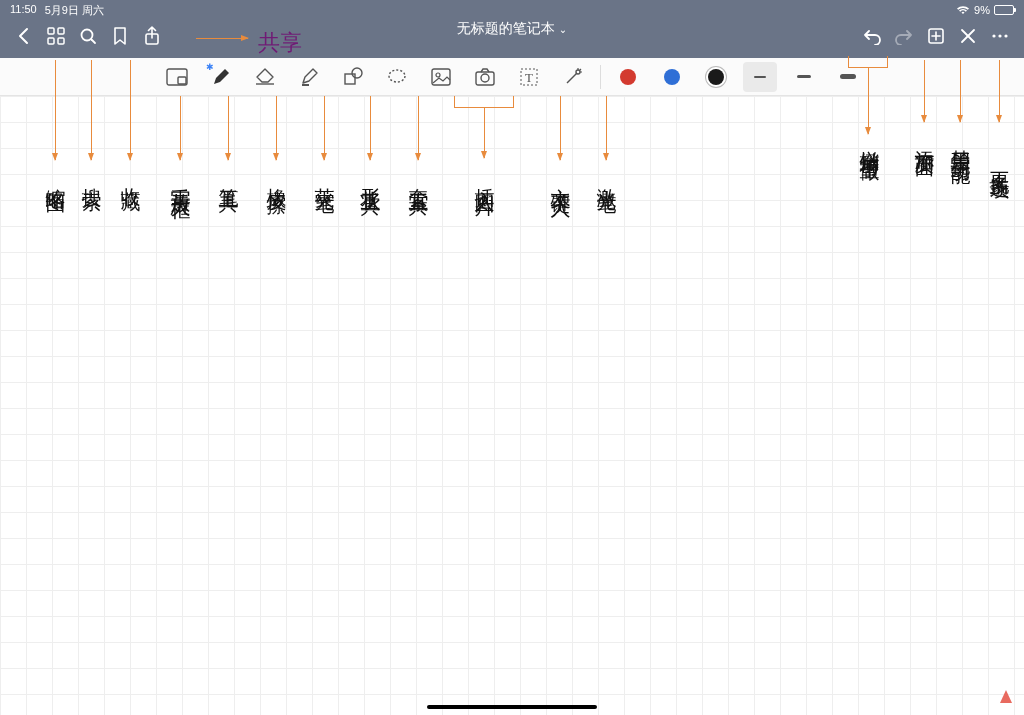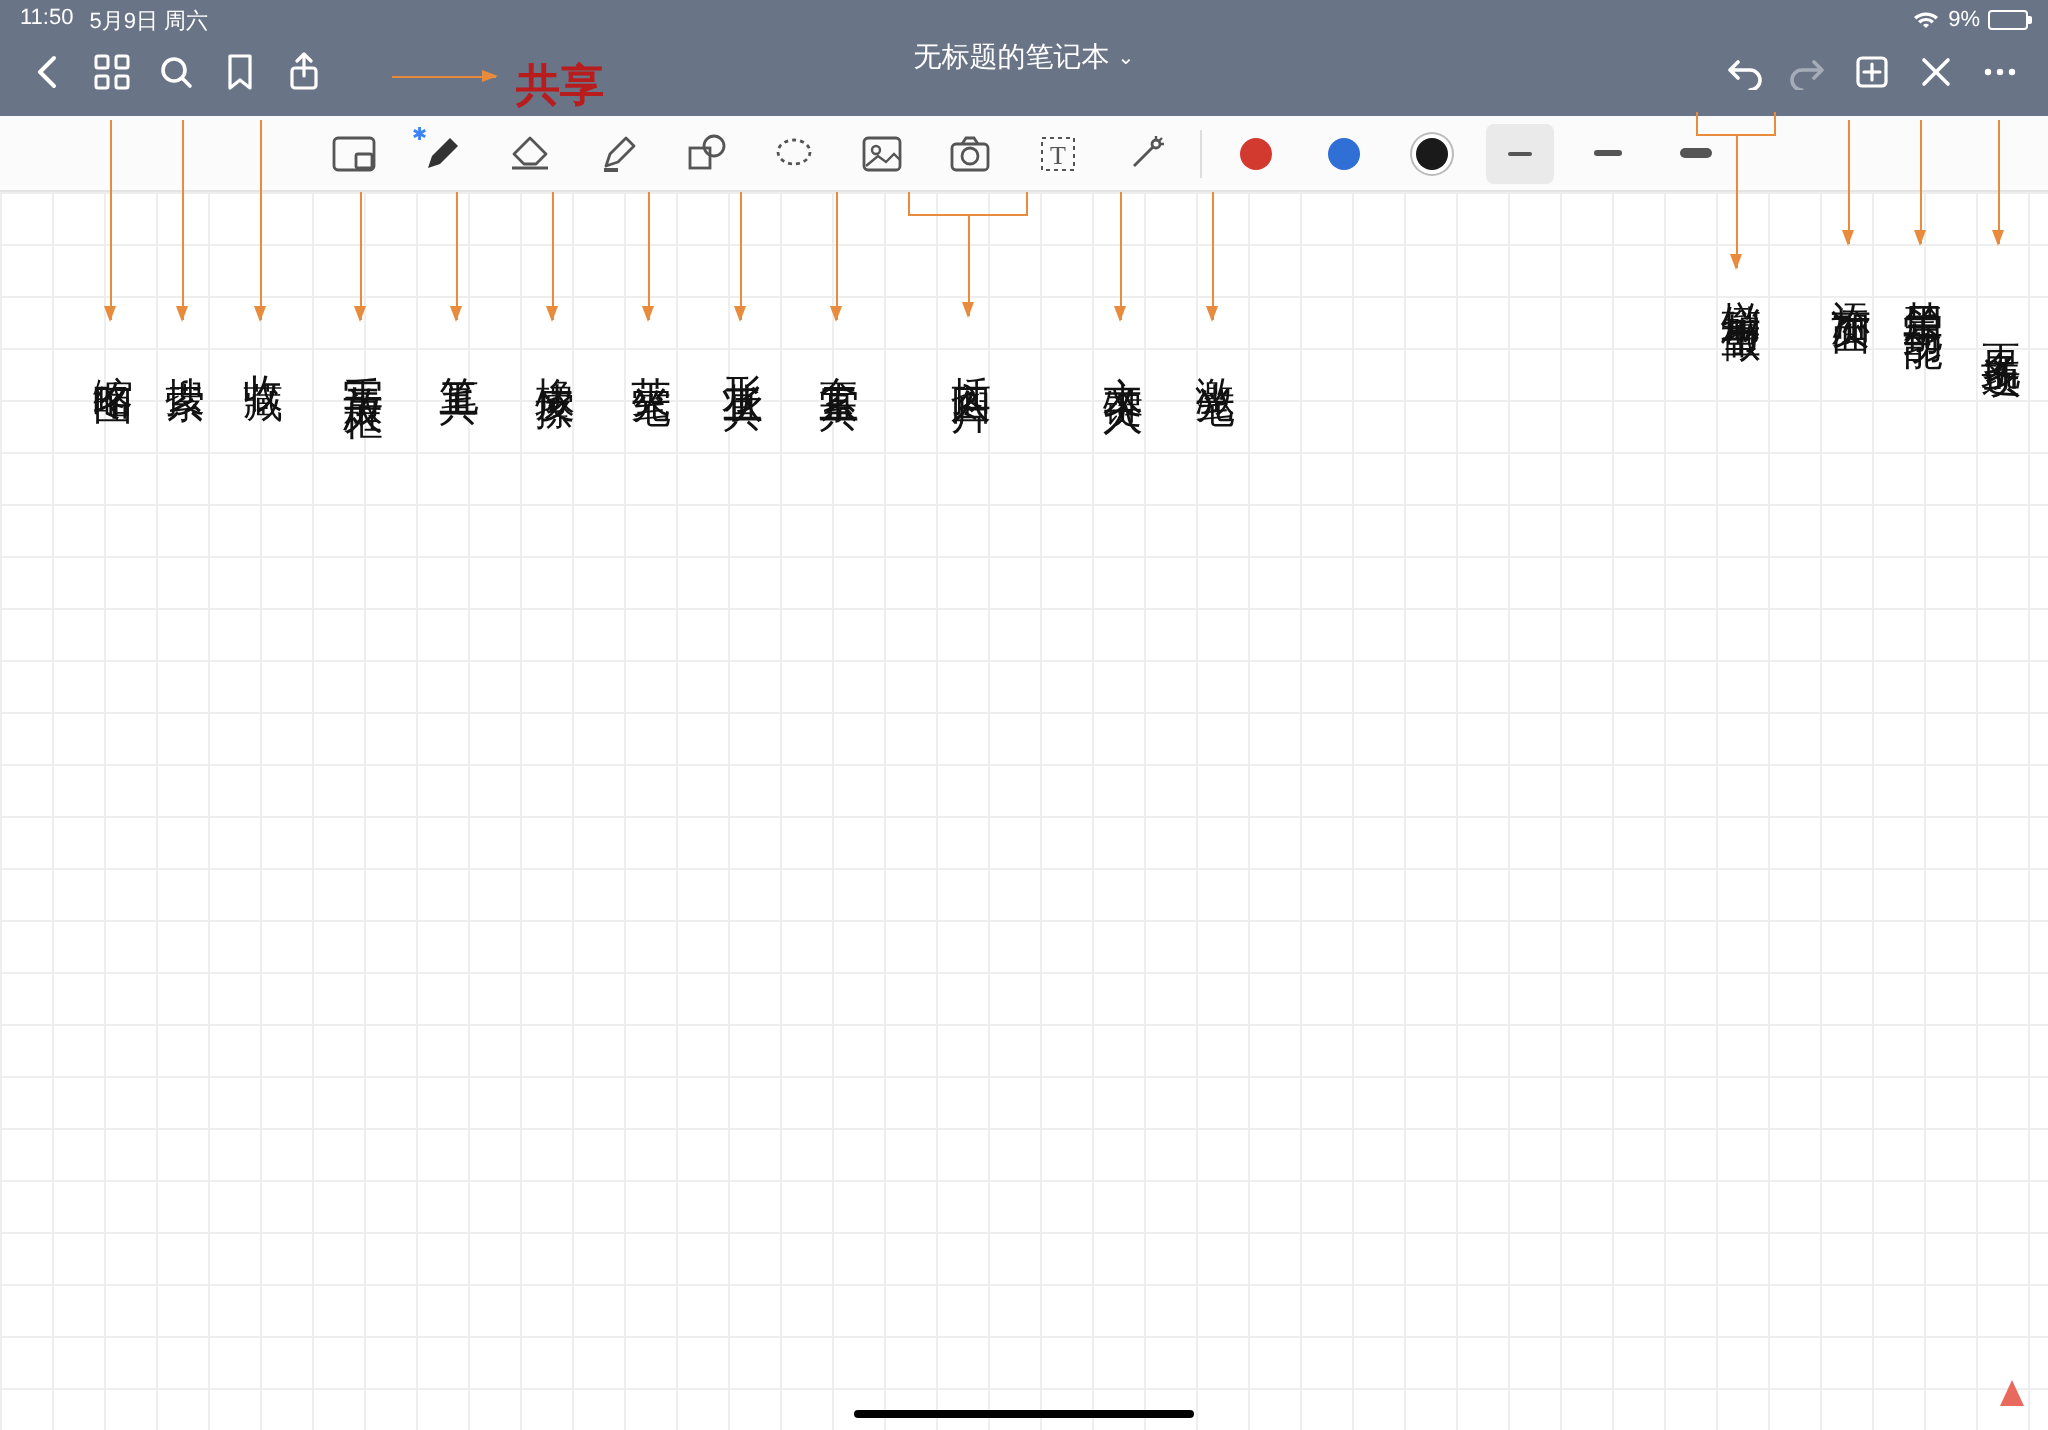--- a/index.html
+++ b/index.html
@@ -13,21 +13,21 @@
   .battery-icon::after { content:""; position:absolute; right:-3px; top:2px; width:2px; height:4px; background:#fff; border-radius:0 1px 1px 0; }
   .battery-fill { height:100%; width:23%; background:#fff; }
   
   .topbar { height: 38px; background: #6a7487; display: flex; align-items: flex-start; padding: 0 8px; }
   .topbar .icon-btn { width: 32px; height: 32px; display:flex; align-items:center; justify-content:center; color:#fff; font-size:18px; cursor:pointer; }
   .topbar .title-wrap { position:absolute; left:50%; transform:translateX(-50%); color:#fff; font-size:14px; display:flex; align-items:center; gap:4px; }
   .topbar-right { margin-left:auto; display:flex; }
   .redo-disabled { opacity:0.4; }
   svg { display:block; }
   
-  .share-label { position:absolute; left:258px; top:28px; font-size:22px; font-family: "STKaiti","Kaiti SC","KaiTi",serif; color:#b91c1c;font-weight:bold; }
+  .share-label { position:absolute; left:258px; top:28px; font-size:22px; font-family: "STKaiti","Kaiti SC","KaiTi",serif; color:#701a75; }
   
   .toolbar { height: 38px; background:#fbfbfb; border-bottom:1px solid #e4e4e4; display:flex; align-items:center; justify-content:center; gap:10px; position:relative; }
   .tool-btn { width:34px; height:30px; display:flex; align-items:center; justify-content:center; color:#555; cursor:pointer; border-radius:4px; }
   .tool-btn.selected { background:#eaeaea; }
   .divider { width:1px; height:24px; background:#ddd; }
   .color-dot { width:16px; height:16px; border-radius:50%; }
   .size-dot { display:flex; align-items:center; justify-content:center; width:34px; }
   .size-dot span { background:#555; border-radius:50%; }
   .bt-dot { width:6px; height:6px; position:absolute; left:206px; top:4px; color:#3b82f6; font-size:9px; }
   

